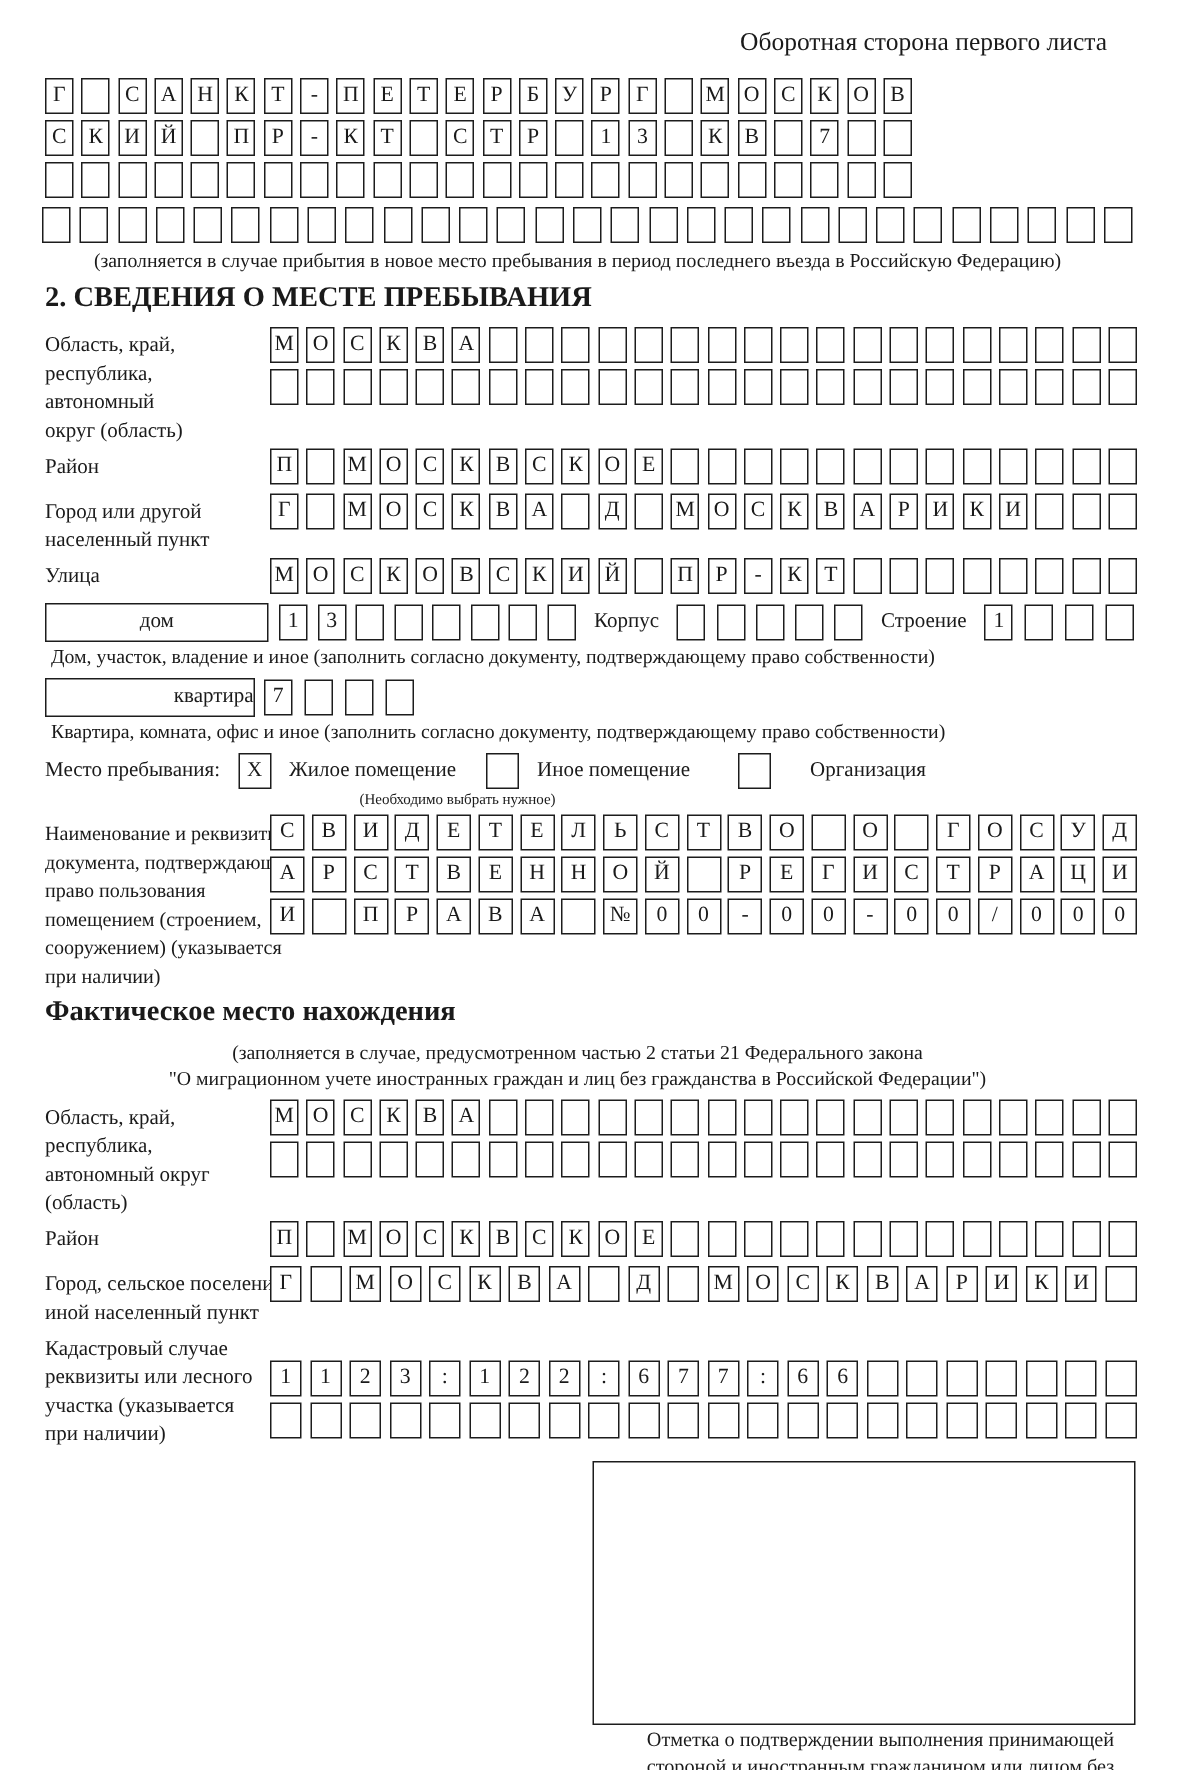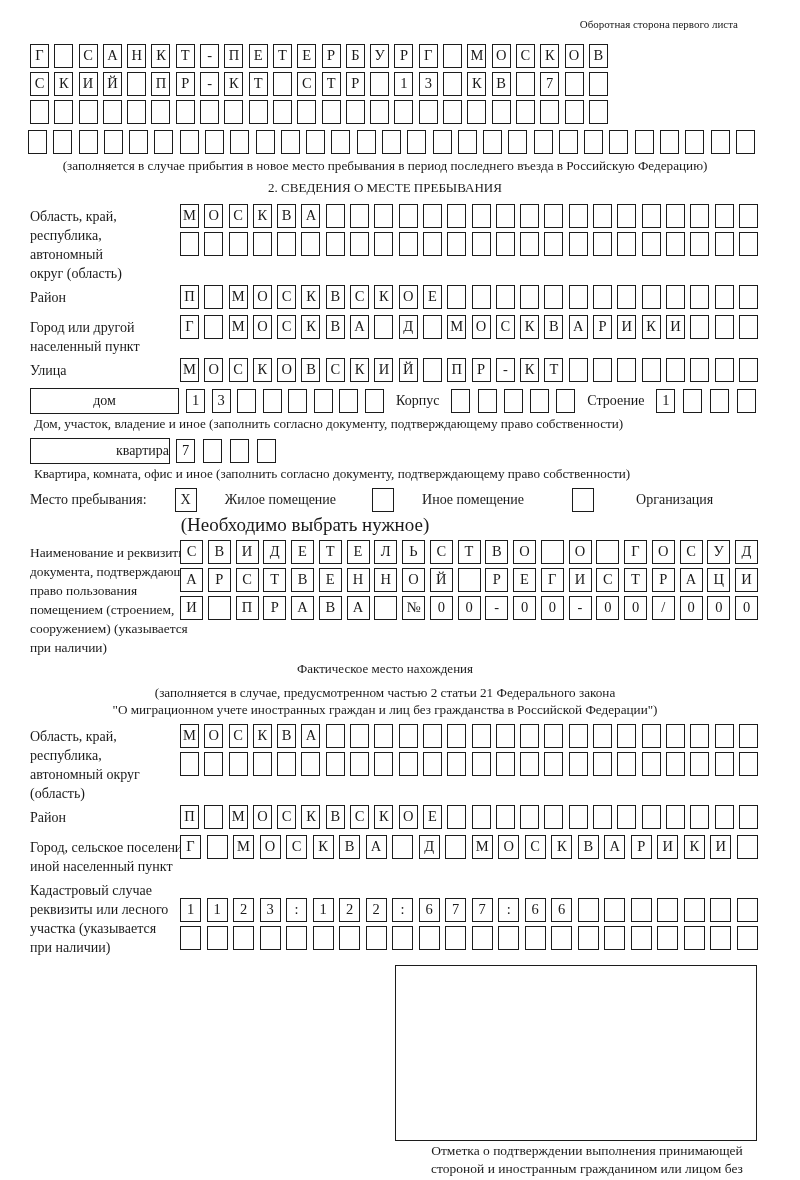--- a/index.html
+++ b/index.html
@@ -1,53 +1,53 @@
 <!DOCTYPE html>
 <html><head>
 <meta charset="utf-8">
 <style>
   html,body{margin:0;padding:0;background:#ffffff;}
   body{width:800px;height:1180px;overflow:hidden;color:#1a1a1a;
        font-family:"Liberation Serif","DejaVu Serif",serif;}
   .page{padding:14px 0 0 30px;width:770px;box-sizing:border-box;}
 
-  .header-note{text-align:right;margin:4px 32px 14px 0;font-size:11px;}
+  .header-note{text-align:right;margin:4px 32px 14px 0;font-size:17px;}
 
   .field{display:flex;align-items:flex-start;margin-bottom:2px;}
   .flabel{width:150px;flex:none;font-size:14px;line-height:19px;padding-top:3px;}
   .flabel .lbl-line{white-space:nowrap;}
   .flabel-sm{font-size:13.4px;}
   .fcells{flex:none;}
 
   .cellrow{display:flex;justify-content:space-between;width:578px;margin-bottom:4px;}
   .cell{flex:none;height:24px;box-sizing:border-box;border:1.6px solid #1c1c1c;
         text-align:center;font-size:14.5px;line-height:21px;background:#fff;}
   .r24 .cell{width:19px;}
   .r21 .cell{width:23px;}
   .r22 .cell{width:21px;}
   .r29{width:727px;margin-left:-2px;}
   .r29 .cell{width:19px;}
   .r8{width:198px;} .r8 .cell{width:19px;}
   .r5{width:124px;} .r5 .cell{width:19px;}
   .r4{width:100px;} .r4 .cell{width:19px;}
 
   .caption{font-size:13.2px;text-align:center;margin:1px 30px 6px 0;}
-  .sec-title{font-weight:normal;font-size:13px;text-align:center;margin:4px 30px 8px 0;}
+  .sec-title{font-weight:bold;font-size:19px;text-align:left;margin:4px 30px 8px 0;}
 
   .inline-row{display:flex;align-items:center;margin-bottom:2px;}
   .label-box{box-sizing:border-box;border:1.6px solid #1c1c1c;height:26px;
              text-align:center;font-size:14px;line-height:23px;flex:none;}
   .house-box{width:149px;margin-right:7px;}
   .apt-box{width:140px;margin-right:6px;text-align:right;}
   .mid-label{font-size:14px;margin:0 12px;flex:none;}
 
-  .stay-row{display:flex;align-items:center;gap:28px;font-size:14px;margin:6px 0 2px 0;}
+  .stay-row{display:flex;align-items:center;gap:12px;font-size:14px;margin:6px 0 2px 0;}
   .checkbox{flex:none;width:22px;height:24px;box-sizing:border-box;border:1.6px solid #1c1c1c;
             text-align:center;font-size:14px;line-height:21px;}
-  .stay-note{font-size:19px;text-align:center;width:250px;margin-left:150px;margin-bottom:4px;}
+  .stay-note{font-size:10px;text-align:center;width:250px;margin-left:150px;margin-bottom:4px;}
 
   .doc-cells .cellrow{margin-bottom:4px;}
 
   .mark-box{margin-left:365px;margin-top:8px;width:362px;height:176px;
             box-sizing:border-box;border:1.8px solid #1c1c1c;}
   .mark-caption{margin-left:352px;width:410px;font-size:13.5px;line-height:17.5px;
                 text-align:center;margin-top:1px;}
   .mt20{margin-top:20px;}
 </style>
 </head>

